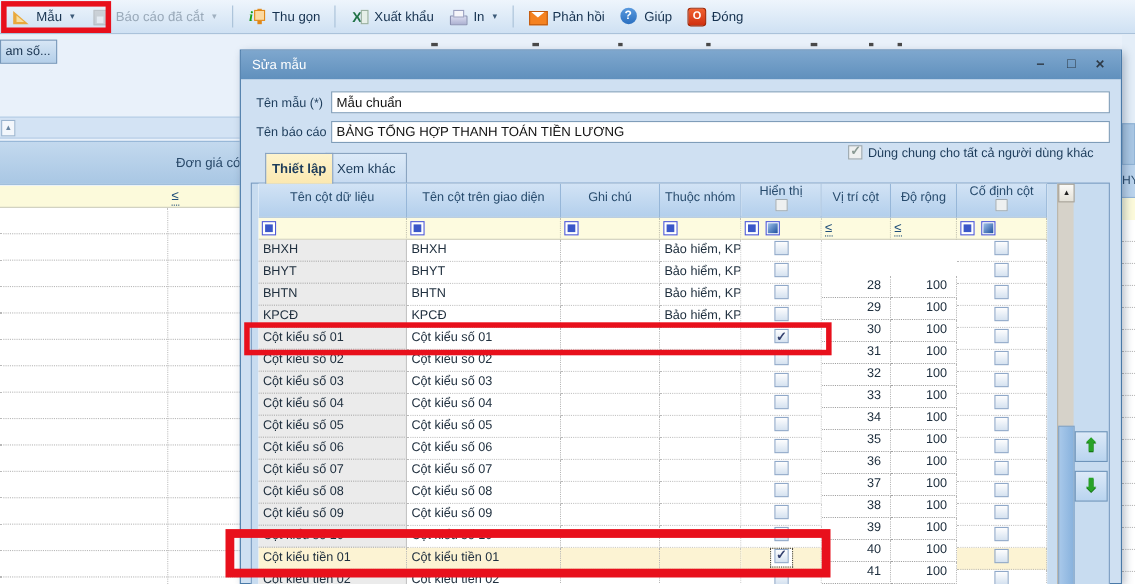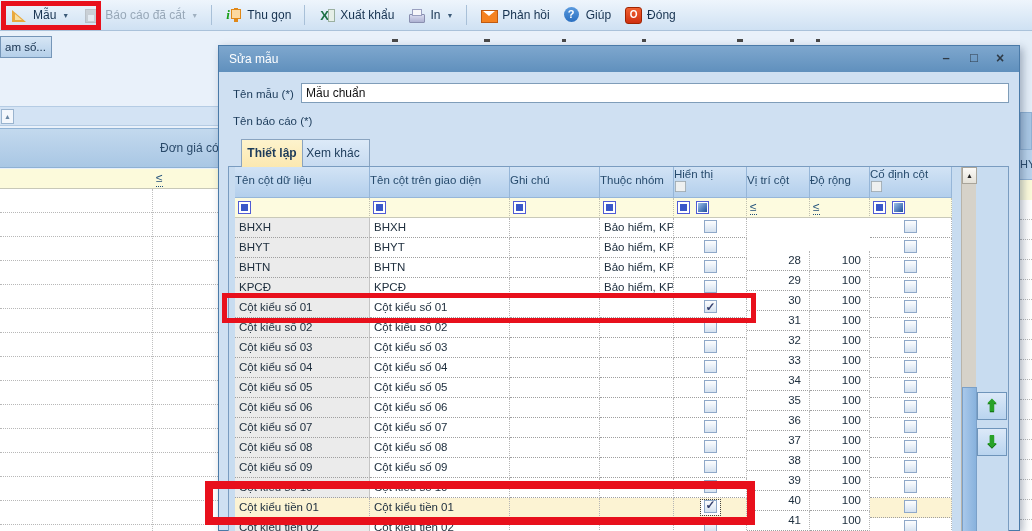--- a/index.html
+++ b/index.html
@@ -96,21 +96,21 @@
   .tab { position:absolute; top:93px; height:28px; text-align:center; font-size:12px;
     border:1px solid #8aa4c0; border-bottom:none; line-height:26px; color:#1c3b5a; }
   #tab-0 { left:22px; width:62px; background:linear-gradient(#fdf3cd,#fbe8b0); font-weight:bold; z-index:3; }
   #tab-1 { left:77px; width:74px; background:linear-gradient(#dcea f8,#c6daf0); background:linear-gradient(#dceaf8,#c6daf0); }
 
   #panel { position:absolute; left:9px; top:120px; width:781px; height:366px; border:1px solid #7a9cc0; background:#c8dcf0; }
   #grid { position:absolute; left:6px; top:0; width:717px; height:366px; background:#fff; overflow:hidden; }
 
   .th { position:absolute; top:0; height:31px; background:linear-gradient(#d2e3f5,#b3cfec);
     border-right:1px solid #96b6d8; border-bottom:1px solid #96b6d8; color:#274b6d; font-size:11.5px;
-    text-align:left; }
+    text-align:center; }
   .th .t { display:block; margin-top:7px; }
   .th.two .t { margin-top:1px; }
   .th .cb { transform:scale(.85); }
 
   .fcell2 { position:absolute; top:31px; height:20px; background:#fdfbdf; border-right:1px dotted #c0c0b0;
     border-bottom:1px solid #c9c9b9; display:flex; align-items:center; padding-left:3px; gap:6px; }
   .ficon { width:13px; height:13px; background:#fff; border:1px solid #4f5bd5; position:relative; display:inline-block; flex:none; }
   .ficon::after { content:""; position:absolute; left:2px; top:2px; width:7px; height:7px; background:#3a57c8; }
   .ficon.filled::after { left:1px; top:1px; width:9px; height:9px; background:linear-gradient(135deg,#9ec1e8,#1d4f9e); }
   .le-op { color:#1f4e79; font-size:12px; border-bottom:1px dotted #1f4e79; line-height:14px; }
@@ -252,21 +252,25 @@
     <div id="dlg-title">
       <span>Sửa mẫu</span>
       <span class="winbtn" id="wb-min">–</span>
       <span class="winbtn" id="wb-max">□</span>
       <span class="winbtn" id="wb-close">×</span>
     </div>
 
     <div class="fld-label" style="top:42px">Tên mẫu (*)</div>
     <input class="fld-input" style="top: 37px;" value="Mẫu chuẩn">
     <div class="fld-label" style="top:69px">Tên báo cáo (*)</div>
-
+    <input class="fld-input" style="top: 64px;" value="BẢNG TỔNG HỢP THANH TOÁN TIỀN LƯƠNG">
+
+    <div id="share-box">
+      <span class="cb checked disabled"></span><span>Dùng chung cho tất cả người dùng khác</span>
+    </div>
 
     <div class="tab" id="tab-0">Thiết lập</div>
     <div class="tab" id="tab-1">Xem khác</div>
 
     <div id="panel">
       <div id="grid">
           <div class="th" style="left: 0px; width: 135px;">
             <span class="t">Tên cột dữ liệu</span>
           </div>
           <div class="th" style="left: 135px; width: 140px;">

